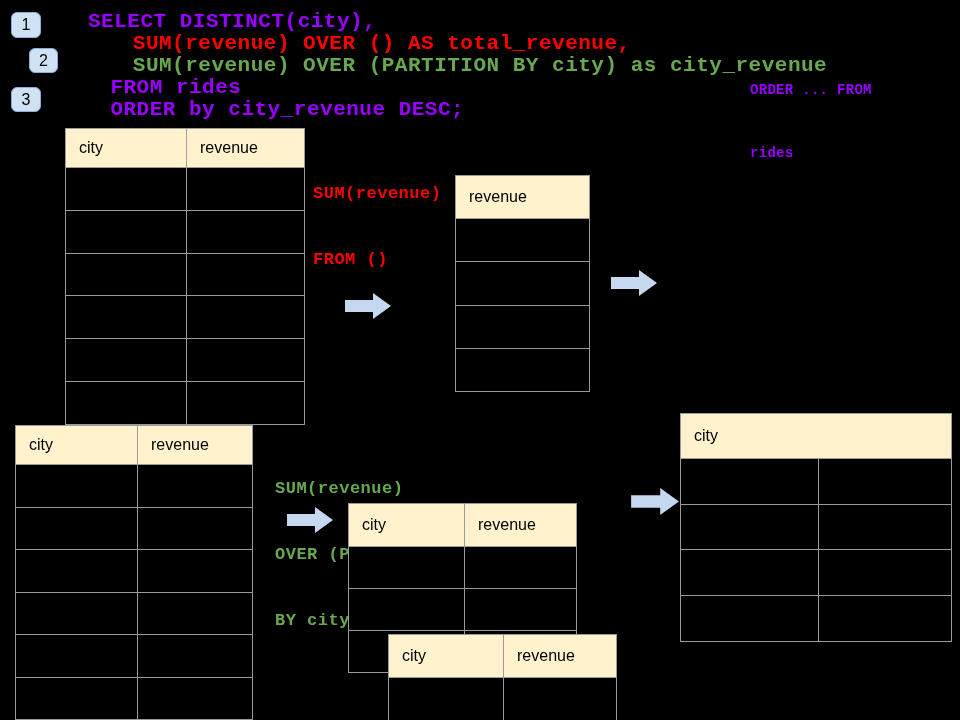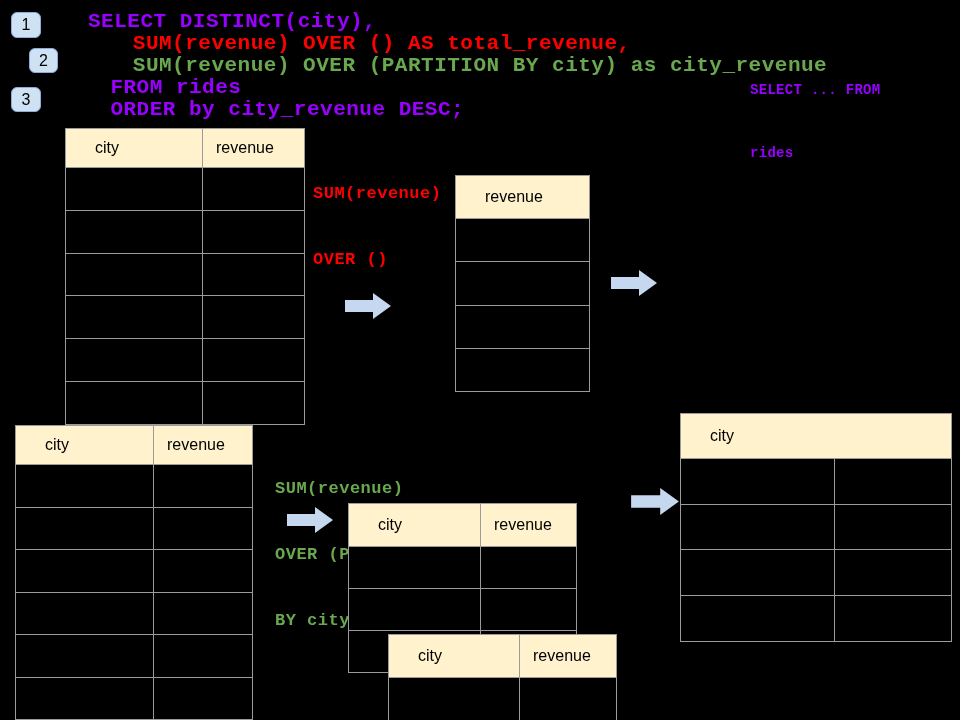--- a/index.html
+++ b/index.html
@@ -44,21 +44,21 @@
   
   .tbl{
     position:absolute;border:1px solid #9b9b9b;background:#000;
     display:flex;flex-direction:column;box-sizing:border-box;
   }
   .tr{display:flex;flex:none;}
   .tr.thead{background:#fff2cc;height:var(--hh);}
   .tr.body-row{height:var(--rh);border-top:1px solid #9b9b9b;background:#000;}
   .td{box-sizing:border-box;}
   .td + .td{border-left:1px solid #9b9b9b;flex:1;}
-  .td:first-child{width:var(--c1);flex:none;margin-left:16px;}
+  .td:first-child{width:var(--c1);flex:none;}
   .tbl.one-col .td:first-child{width:100%;}
   .th{
     display:flex;align-items:center;padding-left:13px;
     font-family:"Liberation Sans",sans-serif;font-size:16px;color:#000;
   }
   #tbl-source-top      {left:65px; top:128px;width:240px;--hh:38px;--rh:41.8px;--c1:120px;}
   #tbl-total-result    {left:455px;top:175px;width:135px;--hh:42px;--rh:42.3px;}
   #tbl-source-bottom   {left:15px; top:425px;width:238px;--hh:38px;--rh:41.5px;--c1:121px;}
   #tbl-partition-input {left:348px;top:503px;width:229px;--hh:42px;--rh:41px;--c1:115px;z-index:1;}
   #tbl-partition-result{left:388px;top:634px;width:229px;--hh:42px;--rh:42px;--c1:114px;z-index:2;}
@@ -76,27 +76,27 @@
 
 <div class="canvas">
 
   <div class="badge" id="badge-1" style="background: rgb(207, 226, 243);">1</div>
   <div class="badge" id="badge-2" style="background: rgb(207, 226, 243);">2</div>
   <div class="badge" id="badge-3" style="background: rgb(207, 226, 243);">3</div>
 
   <div class="code-block" id="code-block"><div style="color: rgb(153, 0, 255); padding-left: 0px;">SELECT DISTINCT(city),</div><div style="color: rgb(255, 0, 0); padding-left: 44.8px;">SUM(revenue) OVER () AS total_revenue,</div><div style="color: rgb(106, 168, 79); padding-left: 44.8px;">SUM(revenue) OVER (PARTITION BY city) as city_revenue</div><div style="color: rgb(153, 0, 255); padding-left: 22.4px;">FROM rides</div><div style="color: rgb(153, 0, 255); padding-left: 22.4px;">ORDER by city_revenue DESC;</div></div>
 
   <div class="side-note" style="color: rgb(153, 0, 255);">
-    <div>SELECT ... FROM</div>
+    <div>ORDER ... FROM</div>
     <div>rides</div>
   </div>
 
   <div class="annot" id="annot-total" style="color: rgb(255, 0, 0);">
     <div>SUM(revenue)</div>
-    <div>OVER ()</div>
+    <div>FROM ()</div>
   </div>
 
   <div class="annot" id="annot-partition" style="color: rgb(106, 168, 79);">
     <div>SUM(revenue)</div>
     <div>OVER (PARTITION</div>
     <div>BY city)</div>
   </div>
 
   <div class="tbl" id="tbl-source-top">
       <div class="tr thead">

